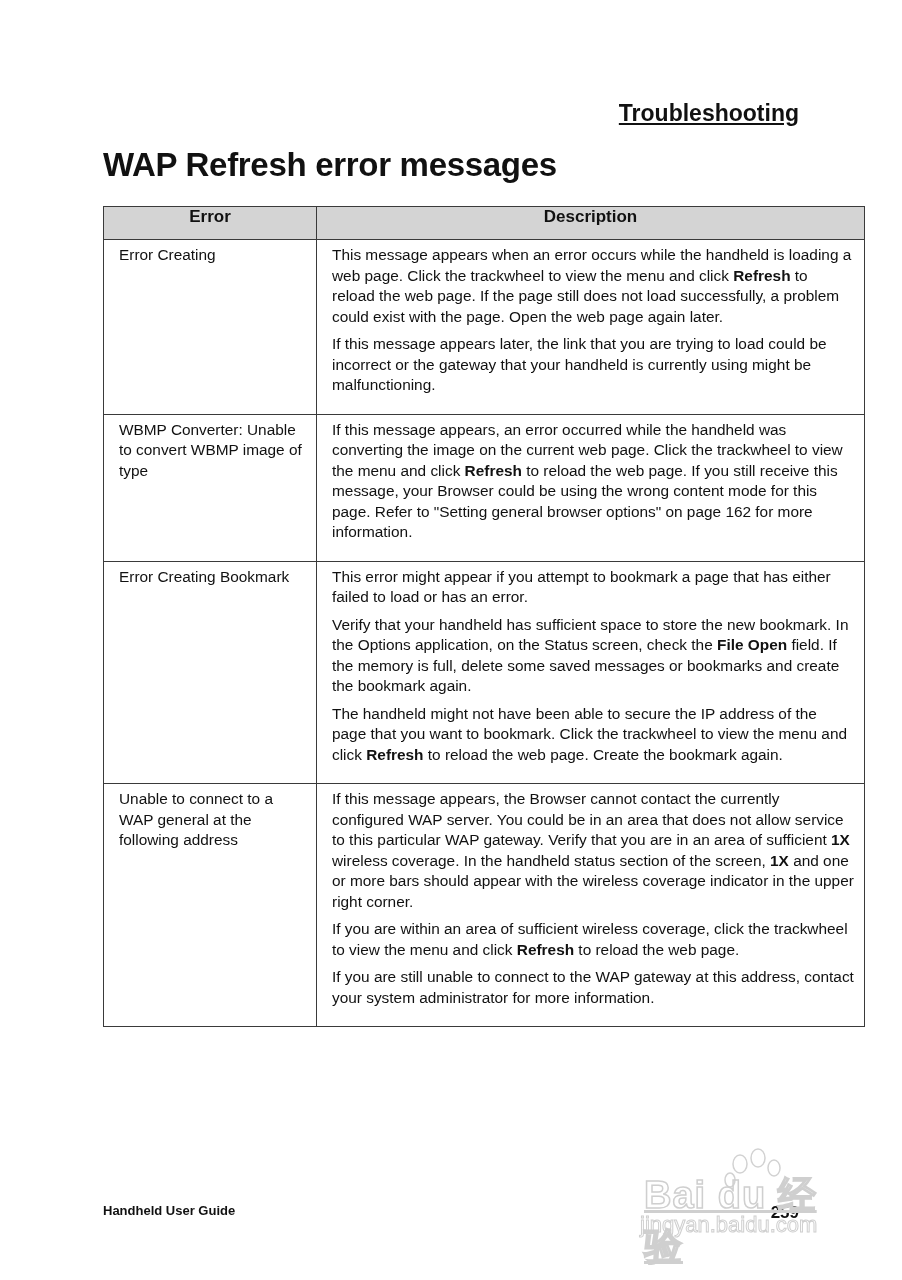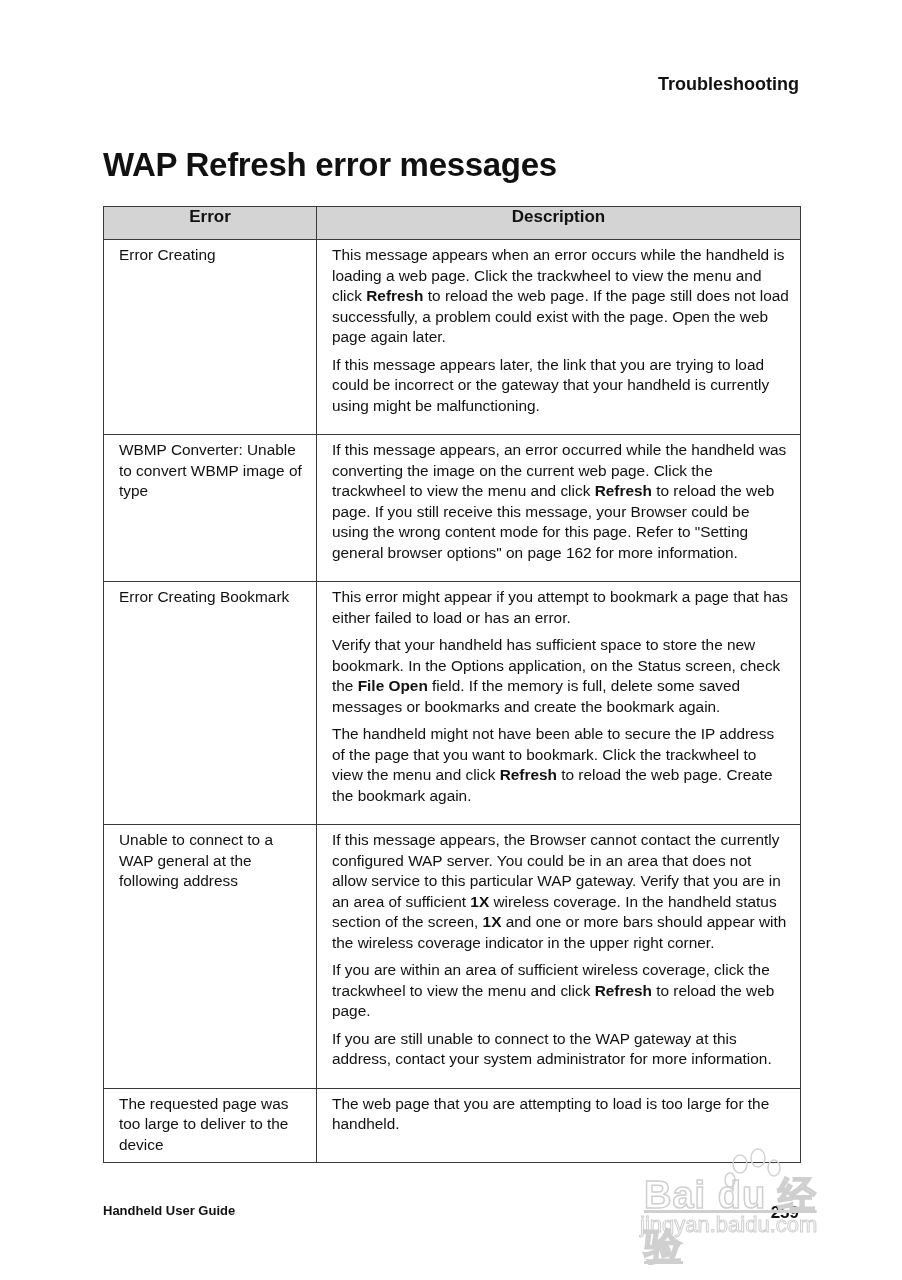--- a/index.html
+++ b/index.html
@@ -1,19 +1,19 @@
 <!DOCTYPE html>
 <html><head>
 <meta charset="utf-8">
 <style>
   html, body { margin: 0; padding: 0; background: #ffffff; }
   body { width: 902px; height: 1280px; position: relative; font-family: "Liberation Sans", sans-serif; color: #111; overflow: hidden; }
-  .running-head { position: absolute; top: 74px; right: 103px; font-weight: bold; font-size: 18px; }
+  .running-head { position: absolute; top: 100px; right: 103px; font-weight: bold; font-size: 23px; text-decoration: underline; }
   .page-title { position: absolute; top: 146px; left: 103px; margin: 0; font-size: 33px; font-weight: bold; letter-spacing: -0.3px; }
-  table.err { position: absolute; top: 206px; left: 103px; width: 698px; border-collapse: collapse; font-size: 15.4px; line-height: 20.5px; }
+  table.err { position: absolute; top: 206px; left: 103px; width: 762px; border-collapse: collapse; font-size: 15.4px; line-height: 20.5px; }
   table.err th, table.err td { border: 1.5px solid #3a3a3a; vertical-align: top; }
   table.err th { background: #d4d4d4; font-weight: bold; font-size: 17px; height: 32px; padding: 0; text-align: center; }
   table.err td.c1 { width: 189px; padding: 5px 8px 7px 15px; }
   table.err td.c2 { padding: 5px 10px 18px 15px; }
   table.err td.c2 p { margin: 0 0 7px 0; }
   table.err td.c2 p:last-child { margin-bottom: 0; }
   .footer-left { position: absolute; top: 1203px; left: 103px; font-weight: bold; font-size: 13px; }
   .footer-right { position: absolute; top: 1203px; right: 103px; font-weight: bold; font-size: 17px; }
   .watermark { position: absolute; top: 1148px; left: 640px; width: 210px; height: 100px; color: #d8d8d8; pointer-events: none; }
   .watermark .wm-main { position: absolute; top: 22px; left: 4px; font-size: 38px; font-weight: bold; letter-spacing: 1px; color: transparent; text-decoration: underline; -webkit-text-stroke: 1.5px #cfcfcf; }
@@ -57,26 +57,20 @@
         </td>
       </tr>
       <tr>
         <td class="c1">Unable to connect to a WAP general at the following address</td>
         <td class="c2">
           <p><span>If this message appears, the Browser cannot contact the currently configured WAP server. You could be in an area that does not allow service to this particular WAP gateway. Verify that you are in an area of sufficient </span><b>1X</b><span> wireless coverage. In the handheld status section of the screen, </span><b>1X</b><span> and one or more bars should appear with the wireless coverage indicator in the upper right corner.</span></p>
           <p><span>If you are within an area of sufficient wireless coverage, click the trackwheel to view the menu and click </span><b>Refresh</b><span> to reload the web page.</span></p>
           <p><span>If you are still unable to connect to the WAP gateway at this address, contact your system administrator for more information.</span></p>
         </td>
       </tr>
-      <tr>
-        <td class="c1">The requested page was too large to deliver to the device</td>
-        <td class="c2">
-          <p><span>The web page that you are attempting to load is too large for the handheld.</span></p>
-        </td>
-      </tr>
     </tbody>
 </table>
 
 <div class="footer-left">Handheld User Guide</div>
 <div class="footer-right">259</div>
 
 <div class="watermark">
   <svg width="70" height="50" viewBox="0 0 70 50">
     <g fill="none" stroke="#d2d2d2" stroke-width="1.5">
       <ellipse cx="20" cy="16" rx="7" ry="9"></ellipse>

